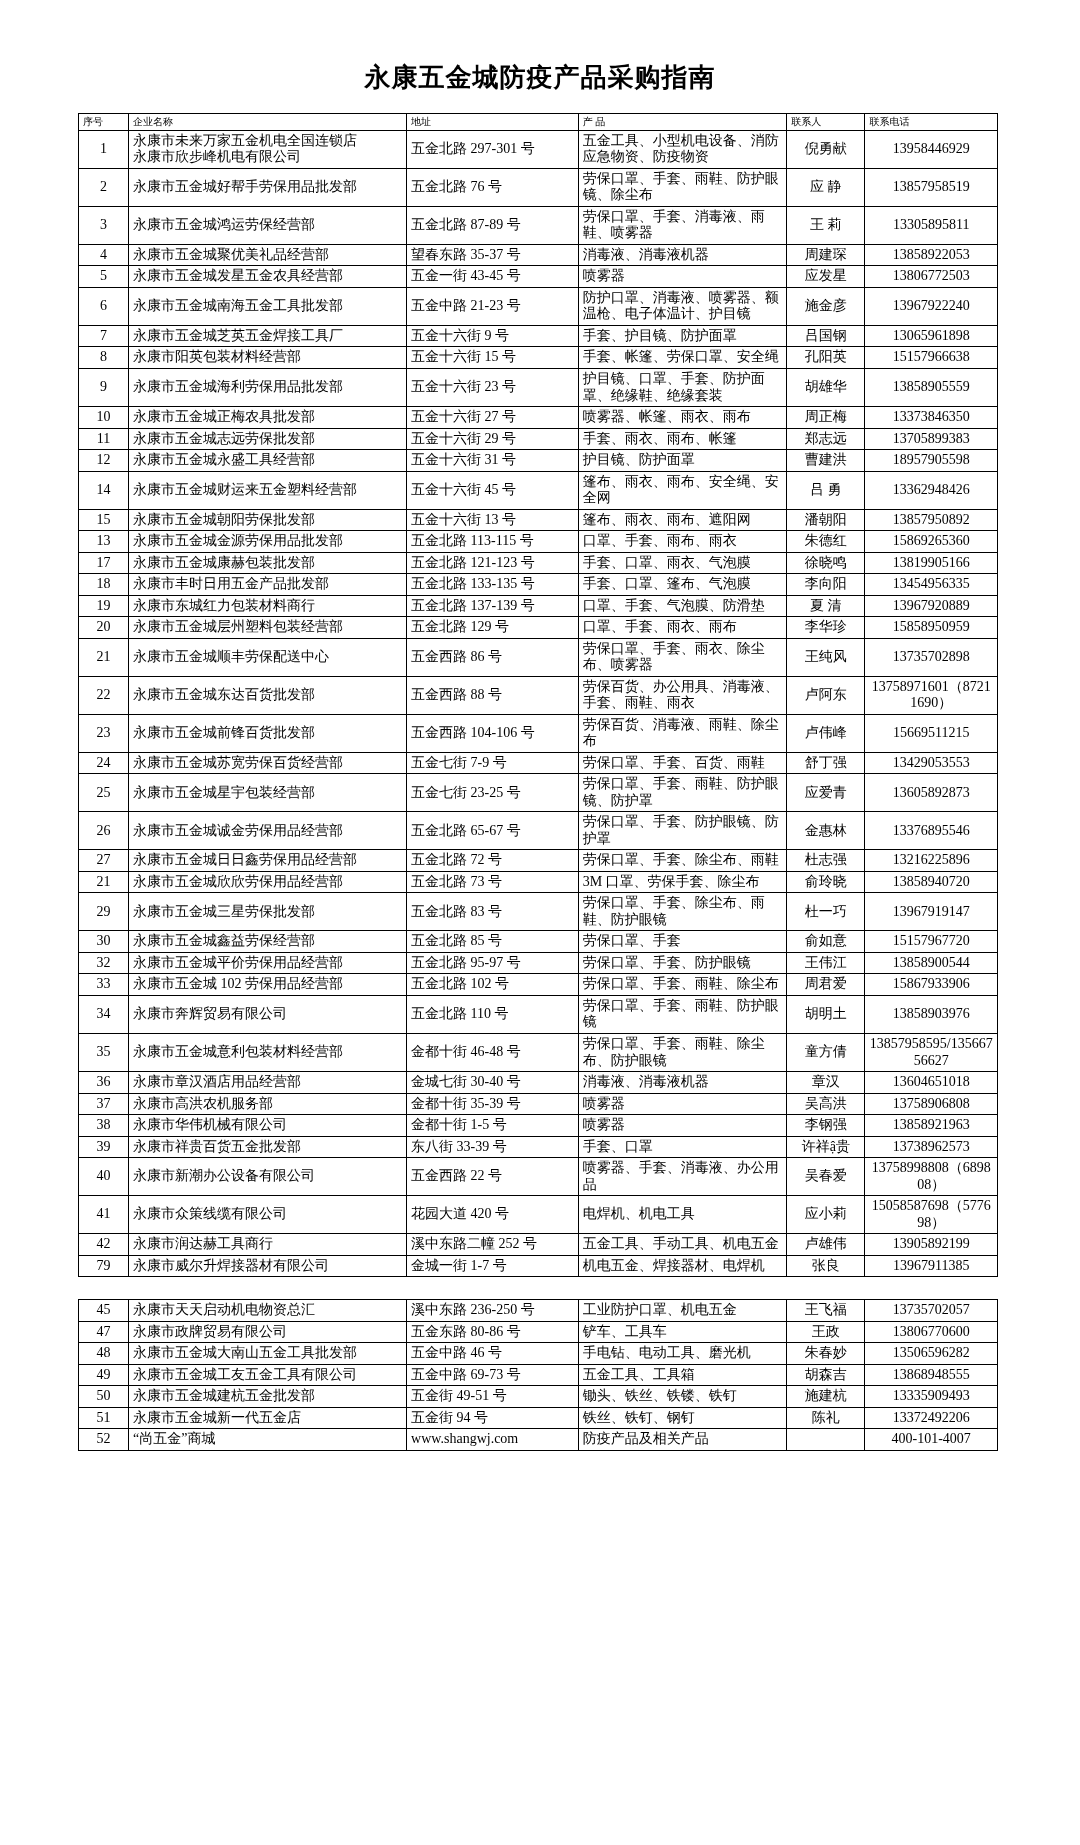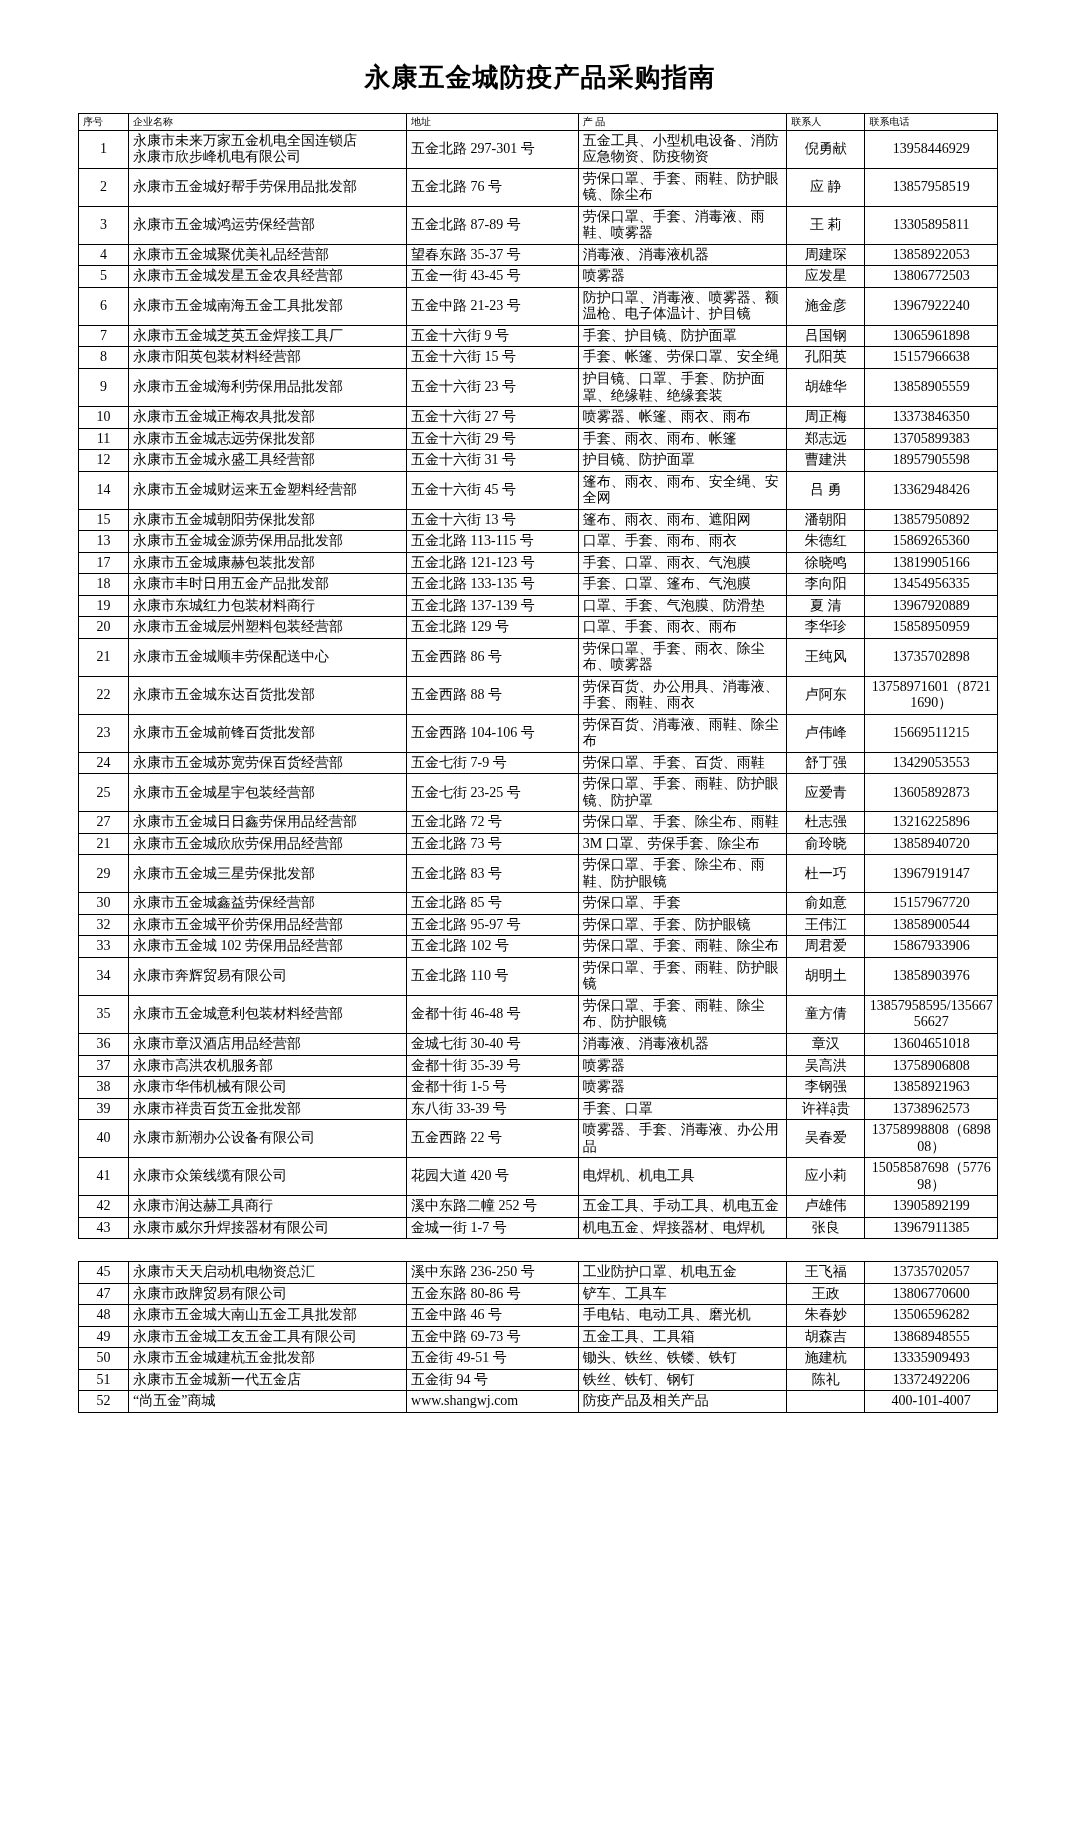--- a/index.html
+++ b/index.html
@@ -270,20 +270,28 @@
           </tr>
           <tr>
             <td class="num">25</td>
             <td class="">永康市五金城星宇包装经营部</td>
             <td class="">五金七街 23-25 号</td>
             <td class="">劳保口罩、手套、雨鞋、防护眼镜、防护罩</td>
             <td class="ctr">应爱青</td>
             <td class="ctr">13605892873</td>
           </tr>
           <tr>
+            <td class="num">26</td>
+            <td class="">永康市五金城诚金劳保用品经营部</td>
+            <td class="">五金北路 65-67 号</td>
+            <td class="">劳保口罩、手套、防护眼镜、防护罩</td>
+            <td class="ctr">金惠林</td>
+            <td class="ctr">13376895546</td>
+          </tr>
+          <tr>
             <td class="num">27</td>
             <td class="">永康市五金城日日鑫劳保用品经营部</td>
             <td class="">五金北路 72 号</td>
             <td class="">劳保口罩、手套、除尘布、雨鞋</td>
             <td class="ctr">杜志强</td>
             <td class="ctr">13216225896</td>
           </tr>
           <tr>
             <td class="num">21</td>
             <td class="">永康市五金城欣欣劳保用品经营部</td>
@@ -390,21 +398,21 @@
           </tr>
           <tr>
             <td class="num">42</td>
             <td class="">永康市润达赫工具商行</td>
             <td class="">溪中东路二幢 252 号</td>
             <td class="">五金工具、手动工具、机电五金</td>
             <td class="ctr">卢雄伟</td>
             <td class="ctr">13905892199</td>
           </tr>
           <tr>
-            <td class="num">43</td>
+            <td class="num">79</td>
             <td class="">永康市威尔升焊接器材有限公司</td>
             <td class="">金城一街 1-7 号</td>
             <td class="">机电五金、焊接器材、电焊机</td>
             <td class="ctr">张良</td>
             <td class="ctr">13967911385</td>
           </tr>
         </tbody>
     </table>
   </div>
 

